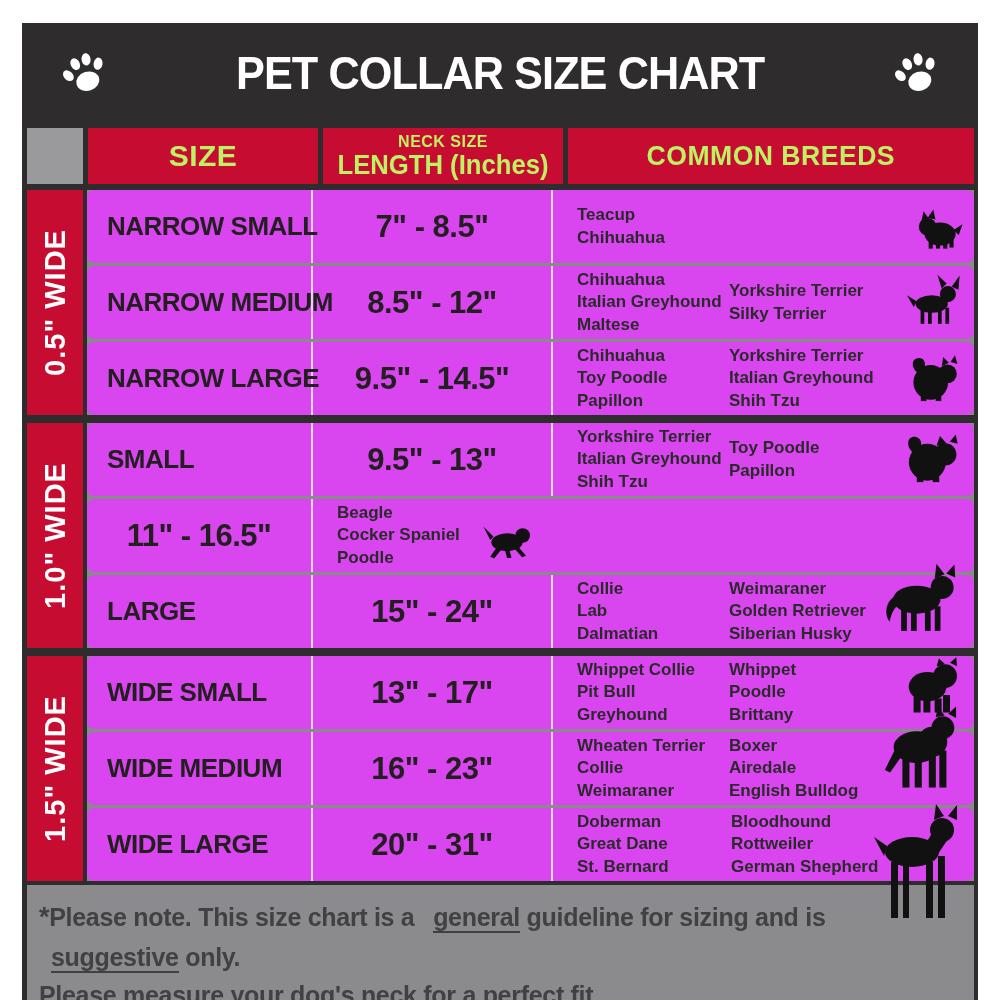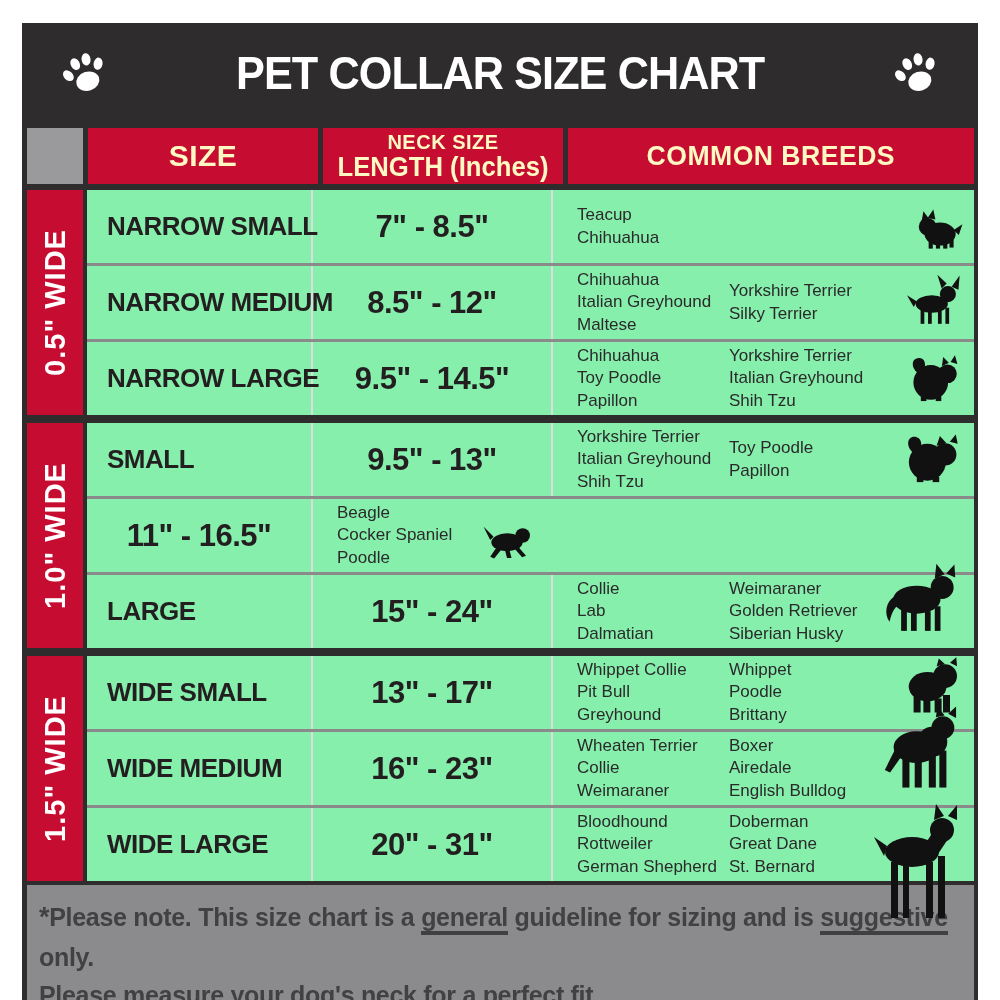--- a/index.html
+++ b/index.html
@@ -22,48 +22,48 @@
 
   
   .table-outer{background:#2e2c2d;padding:0 4px 3px 5px;}
 
   
   .header-row{
     display:grid;grid-template-columns:56px 230px 240px 1fr;gap:5px;
     padding:6px 0 6px 0;
   }
   .hcell{background:#c60c30;height:56px;display:flex;flex-direction:column;
-    align-items:center;justify-content:center;color:#fef9c3;font-weight:700;}
+    align-items:center;justify-content:center;color:#bef264;font-weight:700;}
   .hcell.gray{background:#9a999b;}
   .h-size{font-size:30px;letter-spacing:.5px;}
   .h-breeds{font-size:28px;letter-spacing:.5px;transform:scaleX(.95);}
-  .h-neck-small{font-size:20px;line-height:1.1;letter-spacing:.5px;}
+  .h-neck-small{font-size:16px;line-height:1.1;letter-spacing:.5px;}
   .h-length{font-size:27px;line-height:1.05;transform:scaleX(.95);white-space:nowrap;}
 
   
   .groups{display:flex;flex-direction:column;gap:8px;}
   .group{display:flex;gap:4px;height:225px;}
   .band{width:56px;background:#c60c30;display:flex;align-items:center;justify-content:center;flex:0 0 auto;}
   .band-label{
     transform:rotate(-90deg);white-space:nowrap;color:#fff;font-weight:700;
     font-size:29px;letter-spacing:1px;
   }
   .rows{flex:1;display:flex;flex-direction:column;gap:3px;background:#8a8a8a;min-width:0;}
-  .row{background:#86efac;flex:1;display:grid;grid-template-columns:226px 240px 1fr;min-height:0;}
+  .row{background:#d946ef;flex:1;display:grid;grid-template-columns:226px 240px 1fr;min-height:0;border-radius:7px;}
   .cell{display:flex;align-items:center;box-sizing:border-box;}
   .cell.size{
     padding-left:20px;font-weight:700;font-size:26px;letter-spacing:-.5px;
     border-right:2px solid #dcdcdc;transform-origin:left center;white-space:nowrap;
   }
   .cell.length{
     justify-content:center;font-weight:700;font-size:31px;letter-spacing:-.5px;
     border-right:2px solid #dcdcdc;white-space:nowrap;
   }
   .cell.breeds{padding-left:24px;position:relative;gap:4px;}
-  .bcol{width:150px;font-size:17px;line-height:1.3;color:#2b2a2b;flex:0 0 auto;}
+  .bcol{width:150px;font-size:17px;line-height:1.3;color:#2b2a2b;flex:0 0 auto;font-weight:bold;}
   .bcol.b1{width:148px;}
   .icon{position:absolute;right:10px;bottom:4px;line-height:0;z-index:2;}
   .icon svg{display:block;}
   .icon-yorkie svg{height:52px;width:52px;}
   .icon-chihuahua svg{height:62px;width:62px;}
   .icon-pomeranian svg{height:62px;width:64px;}
   .icon-pekingese svg{height:66px;width:68px;}
   .icon-beagle svg{height:56px;width:72px;}
   .icon-husky svg{height:82px;width:88px;}
   .icon-bulldog svg{height:74px;width:70px;}
@@ -71,21 +71,21 @@
   .icon-doberman svg{height:138px;width:100px;}
   .icon-doberman{bottom:-52px;}
   .icon-pitbull{bottom:-2px;}
 
   
   .footer{
     margin-top:4px;background:#8b8a8d;min-height:88px;box-sizing:border-box;
     padding:12px 14px 10px 12px;color:#414042;font-weight:700;font-size:25px;
     line-height:1.52;letter-spacing:-.3px;
   }
-  .footer .ul{border-bottom:4px solid #404040;}
+  .footer .ul{border-bottom:2px solid #404040;margin-left:12px;}
   .footer .marker{font-size:27px;}
 </style>
 </head>
 <body>
 
 <div class="poster">
 
   <div class="title-bar">
     <span class="paw">
       <svg viewBox="0 0 100 100">
@@ -381,29 +381,29 @@
                     </g>
                   </svg>
                 </div>
     </div>
   </div>
 
   <div class="row">
     <div class="cell size">WIDE LARGE</div>
     <div class="cell length">20" - 31"</div>
     <div class="cell breeds">
+      <div class="bcol b2">
+                  <div>Doberman</div>
+                  <div>Great Dane</div>
+                  <div>St. Bernard</div>
+                </div>
       <div class="bcol b1">
                   <div>Bloodhound</div>
                   <div>Rottweiler</div>
                   <div>German Shepherd</div>
-                </div>
-      <div class="bcol b2">
-                  <div>Doberman</div>
-                  <div>Great Dane</div>
-                  <div>St. Bernard</div>
                 </div>
       <div class="icon icon-doberman">
                   <svg viewBox="0 0 100 120">
                     <g fill="#111">
                       <ellipse cx="48" cy="48" rx="27" ry="15"></ellipse>
                       <polygon points="60,42 74,20 86,32 70,56"></polygon>
                       <circle cx="78" cy="26" r="12"></circle>
                       <polygon points="70,16 72,0 80,12"></polygon>
                       <polygon points="84,12 93,1 93,16"></polygon>
                       <polygon points="23,42 10,33 20,52"></polygon>

